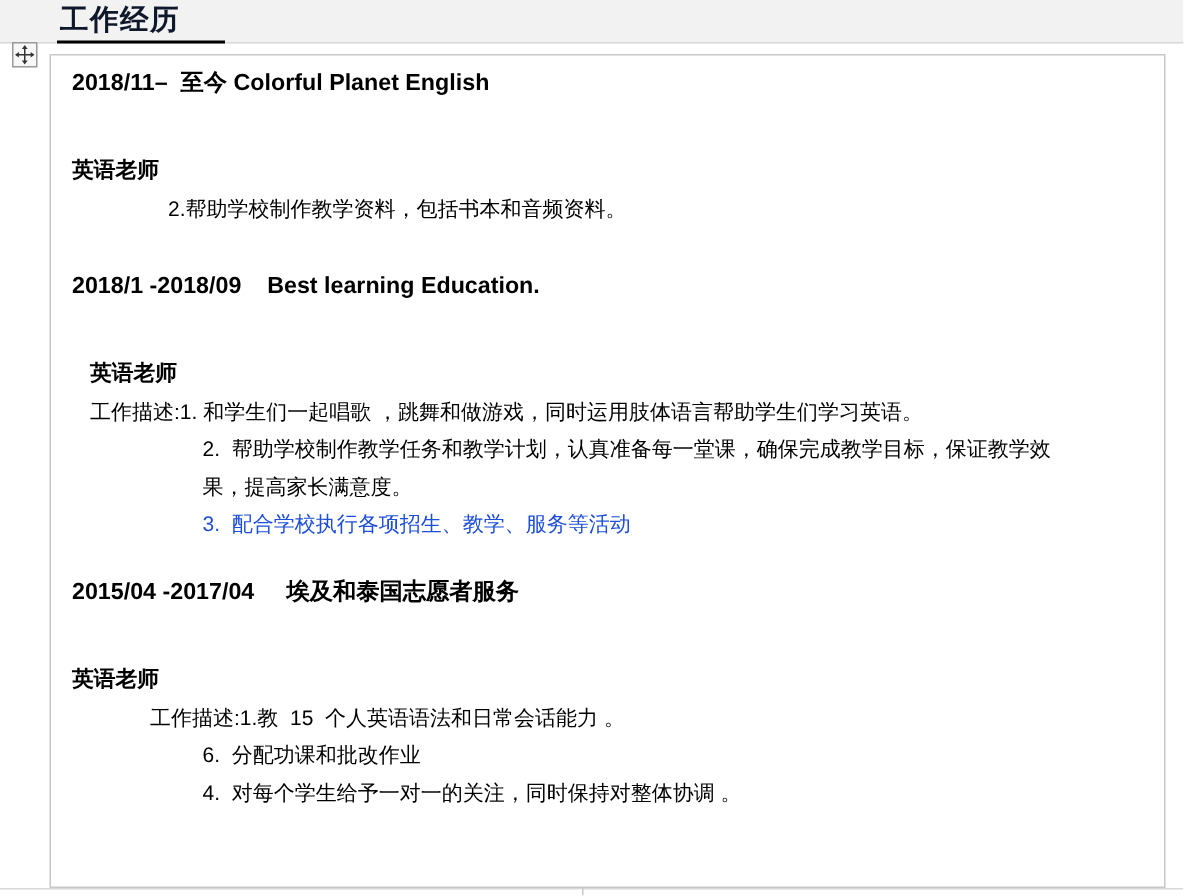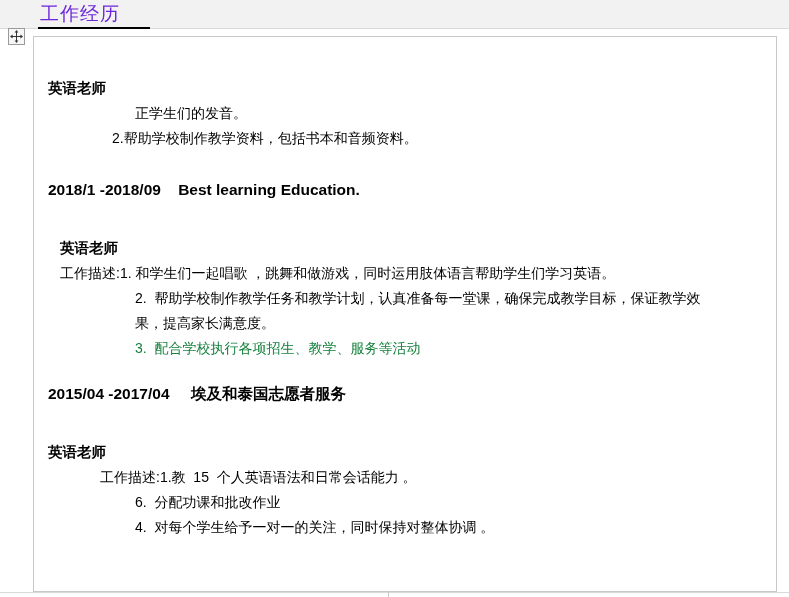--- a/index.html
+++ b/index.html
@@ -24,23 +24,23 @@
     width: 789px;
     height: 28px;
     background: #f2f2f2;
     border-bottom: 1px solid #d9d9d9;
   }
   .header-title {
     position: absolute;
     left: 40px;
     top: 1px;
     font-size: 19px;
-    font-weight: normal;
+    font-weight: bold;
     letter-spacing: 1px;
-    color: #6d28d9;
+    color: #0f172a;
     line-height: 26px;
   }
   .header-underline {
     position: absolute;
     left: 38px;
     top: 27px;
     width: 112px;
     height: 2px;
     background: #000000;
   }
@@ -90,21 +90,21 @@
     line-height: 25px;
     margin-top: 33px;
   }
   .indent-2 { padding-left: 10px; }
 
   .body-line {
     font-size: 14px;
     line-height: 25px;
     white-space: pre;
   }
-  .body-line.gray { color: #15803d; }
+  .body-line.gray { color: #1d4ed8; }
   .pad-8  { padding-left: 8px; }
   .pad-20 { padding-left: 20px; }
   .pad-60 { padding-left: 60px; }
   .pad-72 { padding-left: 72px; }
   .pad-95 { padding-left: 95px; }
 
   .spacer-lg { height: 22px; }
   .spacer-md { height: 16px; }
 
   
@@ -143,22 +143,22 @@
       <polygon points="1,7.5 3.6,5.6 3.6,9.4"></polygon>
       <polygon points="14,7.5 11.4,5.6 11.4,9.4"></polygon>
     </g>
   </svg>
 </div>
 
 <div class="doc-frame">
   <div class="doc-inner">
 
     <div class="entry">
+      <div class="entry-head pad-8">2018/11–  至今 Colorful Planet English</div>
       <div class="entry-role pad-8">英语老师</div>
-      <div class="body-line pad-95">正学生们的发音。</div>
       <div class="body-line pad-72">2.帮助学校制作教学资料，包括书本和音频资料。</div>
     </div>
 
     <div class="spacer-lg"></div>
 
     <div class="entry">
       <div class="entry-head pad-8">2018/1 -2018/09    Best learning Education.</div>
       <div class="entry-role indent-2 pad-20">英语老师</div>
       <div class="body-line pad-20">工作描述:1. 和学生们一起唱歌 ，跳舞和做游戏，同时运用肢体语言帮助学生们学习英语。</div>
       <div class="body-line pad-95">2.  帮助学校制作教学任务和教学计划，认真准备每一堂课，确保完成教学目标，保证教学效</div>

